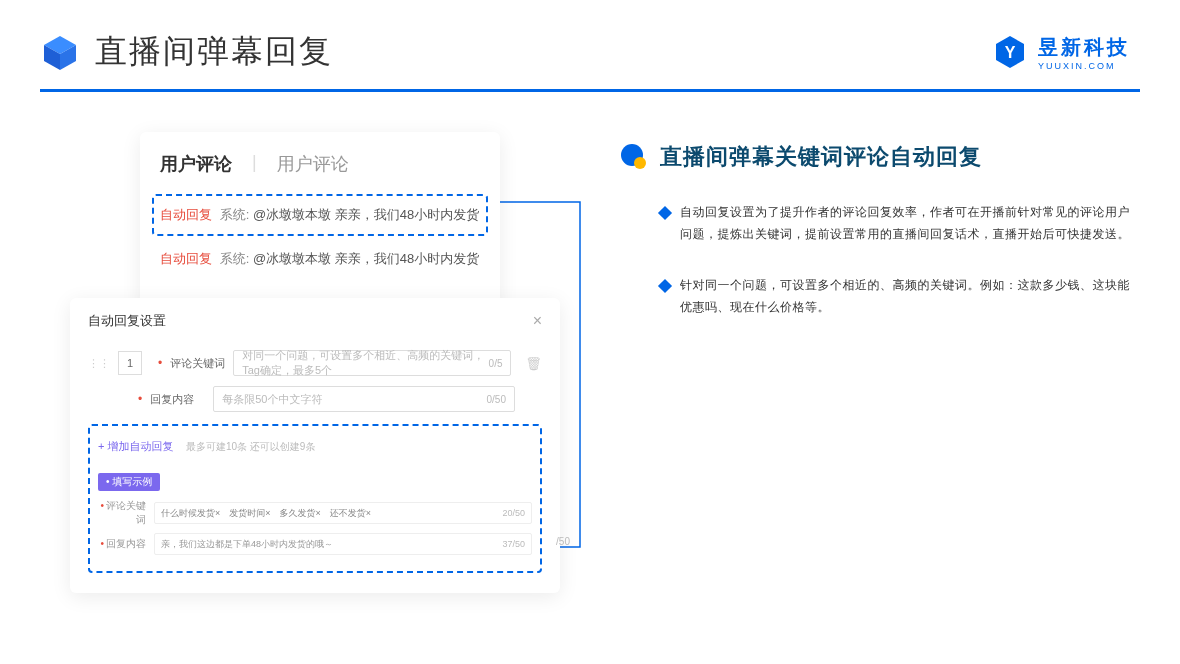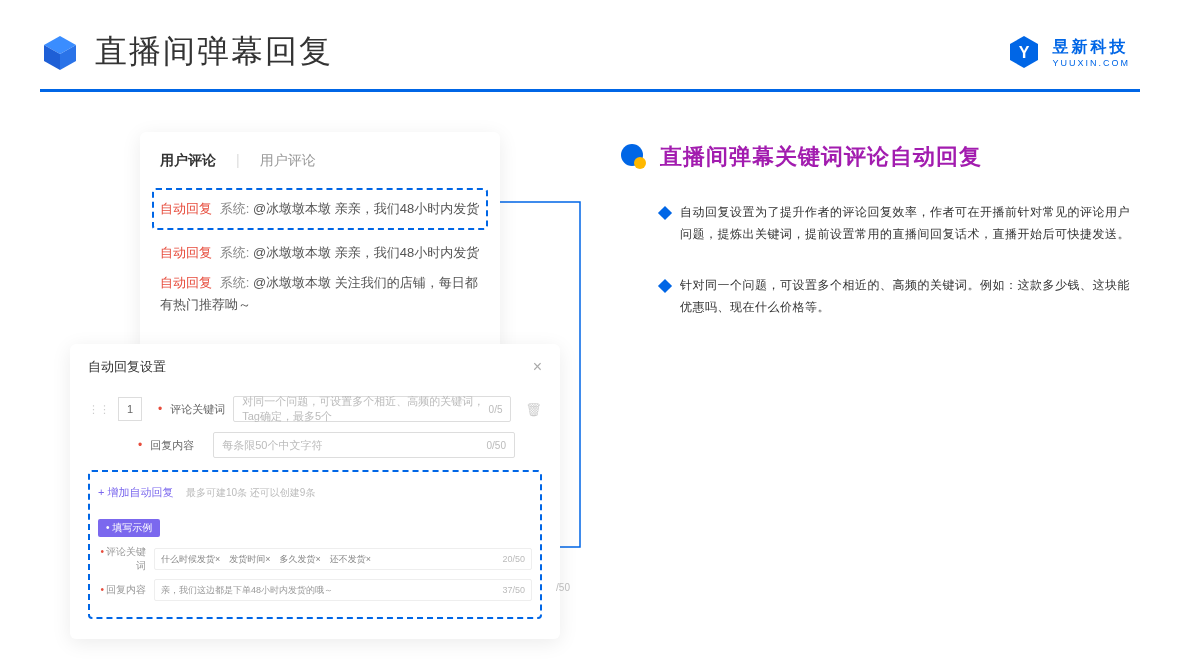--- a/index.html
+++ b/index.html
@@ -5,28 +5,28 @@
 *{margin:0;padding:0;box-sizing:border-box;font-family:"Microsoft YaHei","PingFang SC",sans-serif}
 body{width:1180px;height:664px;background:#fff;position:relative;overflow:hidden}
 .header{display:flex;align-items:center;justify-content:space-between;padding:30px 50px 15px 40px}
 .header-left{display:flex;align-items:center;gap:15px}
 .cube-icon{width:40px;height:40px;position:relative}
 .cube-icon svg{width:100%;height:100%}
 .page-title{font-size:32px;color:#333;font-weight:400;letter-spacing:2px}
 .brand{display:flex;align-items:center;gap:10px}
 .brand-icon{width:36px;height:36px}
 .brand-icon svg{width:100%;height:100%}
-.brand-text{color:#0066e6;font-size:16px;font-weight:bold;letter-spacing:3px}
+.brand-text{color:#0066e6;font-size:20px;font-weight:bold;letter-spacing:3px}
 .brand-sub{display:block;color:#0066e6;font-size:9px;letter-spacing:2px}
 .divider{height:3px;background:#0066e6;margin:0 40px}
 .content{display:flex;padding:40px 50px 0 70px;gap:50px}
 .left-col{position:relative;width:500px}
 .card{background:#fff;border-radius:6px;box-shadow:0 4px 20px rgba(0,0,0,0.08);padding:0}
 .card-comments{width:360px;padding:20px 20px 30px 20px;margin-left:70px;position:relative;z-index:1}
-.tabs{display:flex;gap:20px;margin-bottom:18px;font-size:14px;color:#999}
+.tabs{display:flex;gap:20px;margin-bottom:18px;font-size:18px;color:#999}
 .tab-active{color:#333;font-weight:bold}
 .comment-row{font-size:13px;color:#555;line-height:1.7;margin-bottom:8px}
 .comment-row .badge{color:#e74c3c;margin-right:4px}
 .comment-row .sys{color:#888}
 .highlight-box{border:2px dashed #0066e6;border-radius:4px;padding:8px 6px;margin:0 -8px 12px -8px;position:relative}
 .card-settings{width:490px;margin-top:-10px;padding:14px 18px 20px 18px;position:relative;z-index:2}
 .settings-header{display:flex;justify-content:space-between;align-items:center;margin-bottom:20px;font-size:13px;color:#333}
 .close-x{color:#aaa;font-size:16px}
 .form-row{display:flex;align-items:center;gap:8px;margin-bottom:10px;font-size:12px}
 .drag-handle{color:#ccc;font-size:11px}
@@ -44,21 +44,21 @@
 .ex-label{color:#999;width:48px;text-align:right}
 .ex-label .req-dot{margin-left:0;margin-right:2px}
 .ex-input{flex:1;height:22px;border:1px solid #eee;border-radius:2px;padding:0 6px;display:flex;align-items:center;gap:4px;color:#999;font-size:9px;justify-content:flex-start}
 .ex-input .tag{color:#888}
 .ex-input .counter{margin-left:auto;color:#bbb;font-size:9px}
 .connector{position:absolute;pointer-events:none}
 .right-col{flex:1;padding-top:10px}
 .section-head{display:flex;align-items:center;gap:12px;margin-bottom:30px}
 .bubble-icon{width:28px;height:28px;position:relative}
 .bubble-icon svg{width:100%;height:100%}
-.section-title{font-size:22px;color:#a21caf;letter-spacing:1px}
+.section-title{font-size:22px;color:#0c4a6e;letter-spacing:1px}
 .bullet-item{display:flex;gap:10px;margin-bottom:30px;padding-left:40px}
 .diamond{width:10px;height:10px;background:#0066e6;transform:rotate(45deg);margin-top:6px;flex-shrink:0}
 .bullet-text{font-size:12px;color:#333;line-height:1.8;letter-spacing:0.5px}
 </style>
 </head>
 <body>
 
 <div class="header">
   <div class="header-left">
     <div class="cube-icon">
@@ -99,25 +99,20 @@
         <div class="comment-row" style="margin-bottom:0">
           <span class="badge">自动回复</span>
           <span class="sys">系统:</span>
           <span>@冰墩墩本墩 亲亲，我们48小时内发货</span>
         </div>
       </div>
       <div class="comment-row">
         <span class="badge">自动回复</span>
         <span class="sys">系统:</span>
         <span>@冰墩墩本墩 亲亲，我们48小时内发货</span>
-      </div>
-      <div class="comment-row">
-        <span class="badge">自动回复</span>
-        <span class="sys">系统:</span>
-        <span>@冰墩墩本墩 关注我们的店铺，每日都有热门推荐呦～</span>
       </div>
     </div>
 
     <div class="card card-settings">
       <div class="settings-header">
         <span>自动回复设置</span>
         <span class="close-x">×</span>
       </div>
 
       <div class="form-row">

